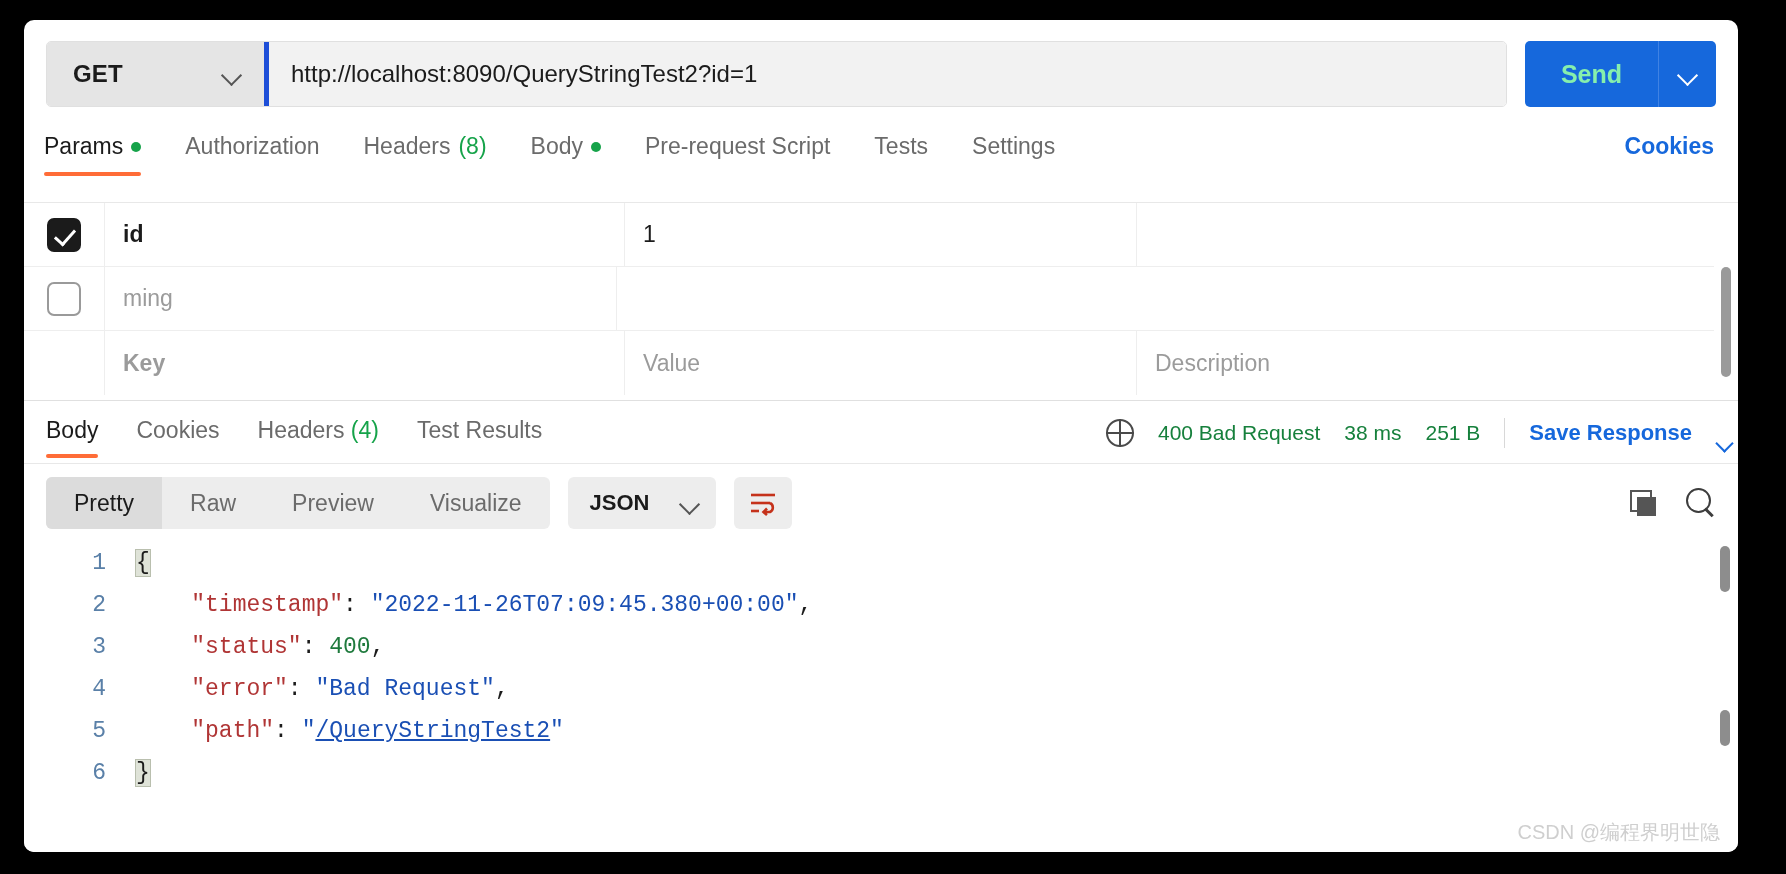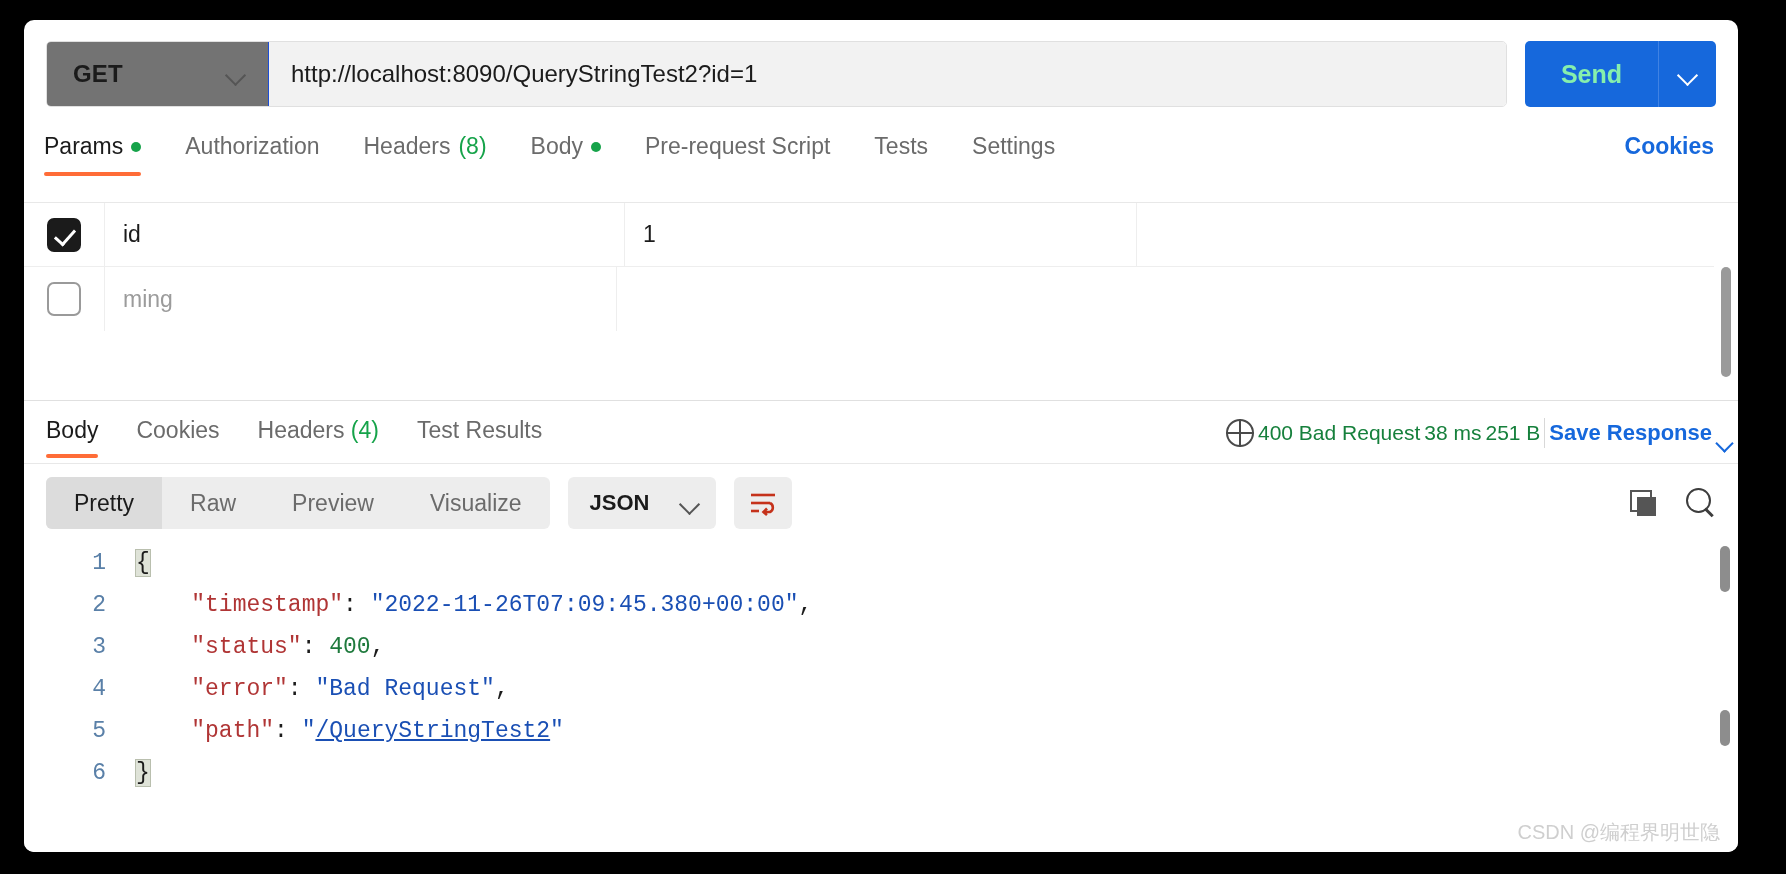--- a/index.html
+++ b/index.html
@@ -38,26 +38,26 @@
     display: flex;
     flex: 1;
     border: 1px solid #e0e0e0;
     border-radius: 5px;
     background: #ffffff;
     overflow: hidden;
   }
 
   .method-select {
     width: 222px;
-    background: #737373;
+    background: #e5e5e5;
     display: flex;
     align-items: center;
     justify-content: space-between;
     padding: 0 22px 0 26px;
-    border-right: 1px solid #1d4ed8;
+    border-right: 5px solid #1d4ed8;
     cursor: pointer;
   }
   .method-label {
     font-size: 24px;
     font-weight: 700;
     color: #1b1b1b;
     letter-spacing: .2px;
   }
   .chev {
     width: 20px; height: 20px;
@@ -215,21 +215,21 @@
   .cell {
     display: flex;
     align-items: center;
     font-size: 23px;
     padding: 0 18px;
     border-left: 1px solid #eeeeee;
     overflow: hidden;
     white-space: nowrap;
     cursor: text;
   }
-  .cell-key { width: 520px; flex: none; }
+  .cell-key { width: 520px; flex: none; font-weight: bold; }
   .cell-val { width: 512px; flex: none; }
   .cell-desc { flex: 1; }
   .txt-dark { color: #1b1b1b; }
   .txt-mute { color: #9b9b9b; }
 
   .ptable-scroll {
     position: absolute;
     right: 7px;
     top: 64px;
     width: 10px;
@@ -265,21 +265,21 @@
     position: absolute;
     left: 0; right: 0; bottom: 0;
     height: 4px;
     background: #ff6c37;
     border-radius: 2px;
   }
   .status-area {
     margin-left: auto;
     display: flex;
     align-items: center;
-    gap: 4px;
+    gap: 24px;
     font-size: 21px;
   }
   .globe {
     width: 28px; height: 28px;
     border: 2px solid #4a4a4a;
     border-radius: 50%;
     position: relative;
     flex: none;
   }
   .globe::before {
@@ -539,20 +539,26 @@
           <div class="cell cell-key txt-dark">id</div>
           <div class="cell cell-val txt-dark">1</div>
           <div class="cell cell-desc txt-dark"></div>
         </div>
         <div class="prow">
           <div class="cell-check">
             <div class="cbox"></div>
           </div>
           <div class="cell cell-val txt-mute">ming</div>
           <div class="cell cell-desc txt-mute"></div>
+        </div>
+        <div class="prow">
+          <div class="cell-check"></div>
+          <div class="cell cell-key txt-mute">Key</div>
+          <div class="cell cell-val txt-mute">Value</div>
+          <div class="cell cell-desc txt-mute">Description</div>
         </div>
       </div>
     <div class="ptable-scroll"></div>
   </div>
 
   <div class="resp-tabs">
     <div id="resp-tabs" style="display:flex;align-items:center;">
         <div class="stab active"><span>Body</span></div>
         <div class="stab"><span>Cookies</span></div>
         <div class="stab"><span>Headers</span><span class="cnt-green"> (4)</span></div>

